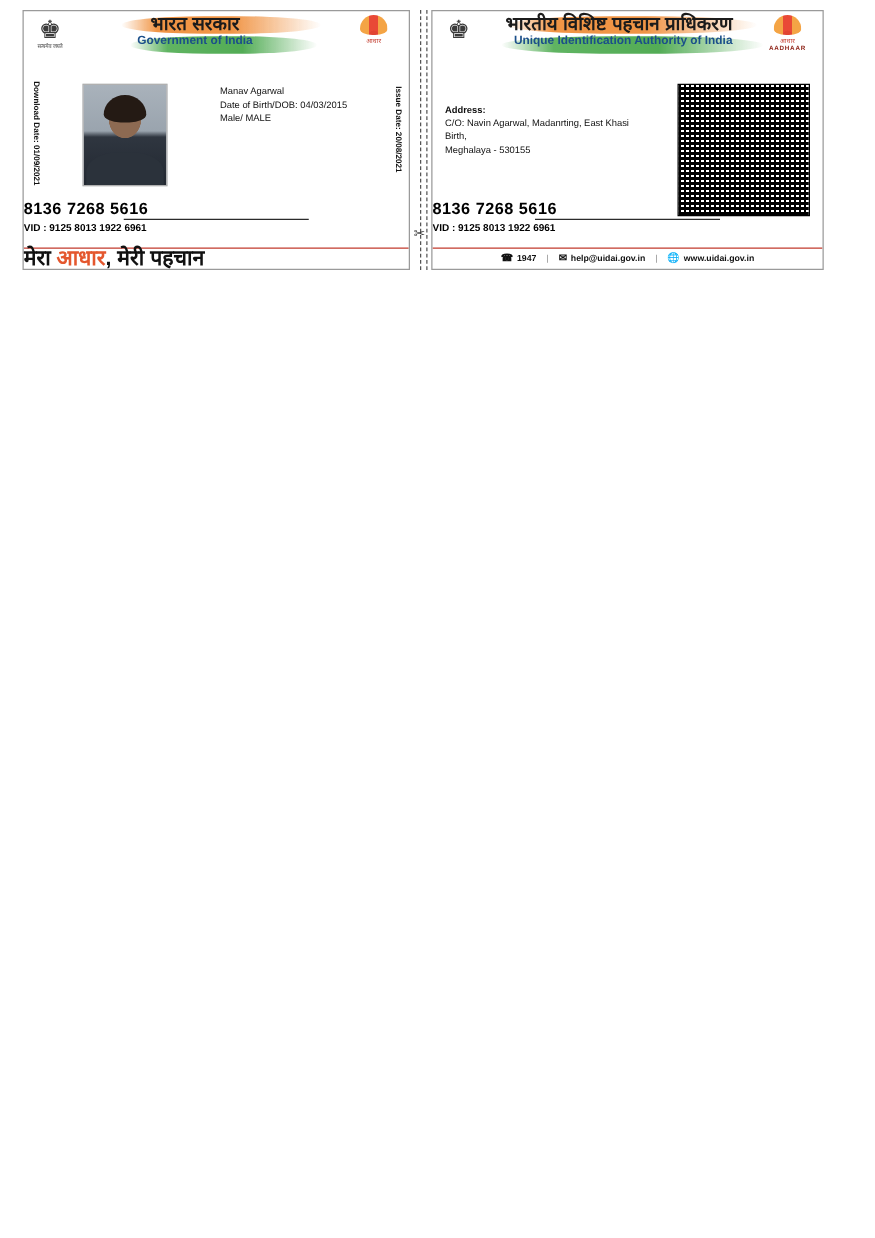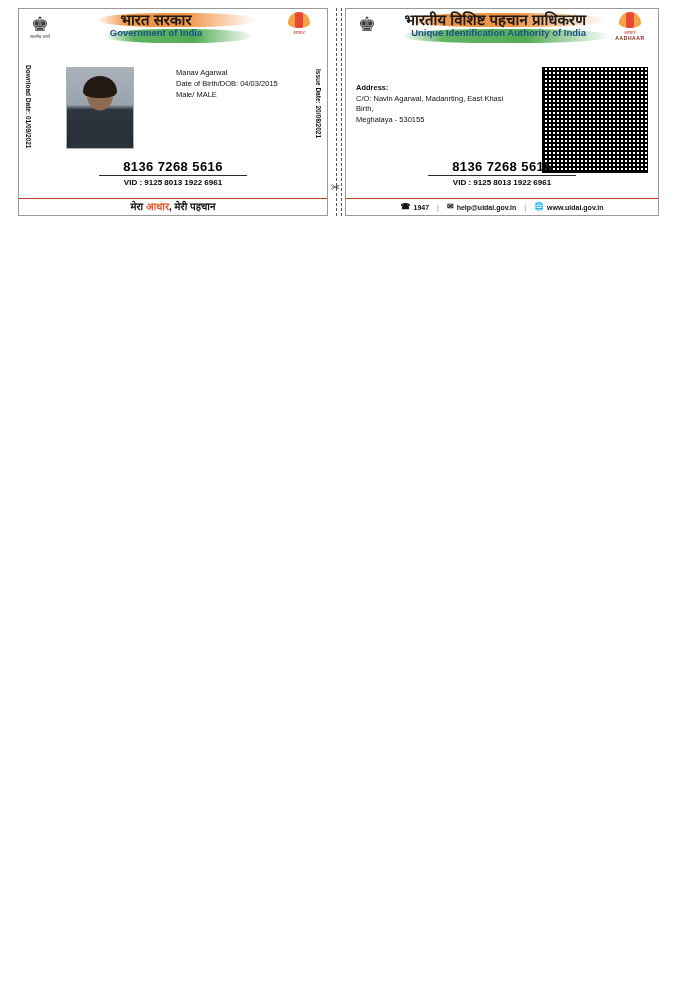--- a/index.html
+++ b/index.html
@@ -233,21 +233,20 @@
     border: 1px solid #000;
     box-sizing: border-box;
   }
 
   
   .numblock {
     position: absolute;
     left: 0;
     right: 0;
     bottom: 26px;
-    text-align: center;
   }
   .uid {
     font-size: 13px;
     font-weight: bold;
     letter-spacing: .4px;
     color: #000;
     line-height: 15px;
   }
   .vid {
     font-size: 8px;
@@ -264,23 +263,22 @@
 
   
   .footer {
     position: absolute;
     left: 0; right: 0; bottom: 0;
     height: 17px;
     border-top: 1px solid #c23b2e;
     box-sizing: border-box;
   }
   .footer-left {
-    text-align: center;
     line-height: 16px;
-    font-size: 10px;
+    font-size: 17px;
     font-weight: bold;
     color: #111;
   }
   .footer-left .saffron { color: #e4572e; }
 
   .footer-right {
     display: flex;
     align-items: center;
     justify-content: center;
     gap: 8px;

